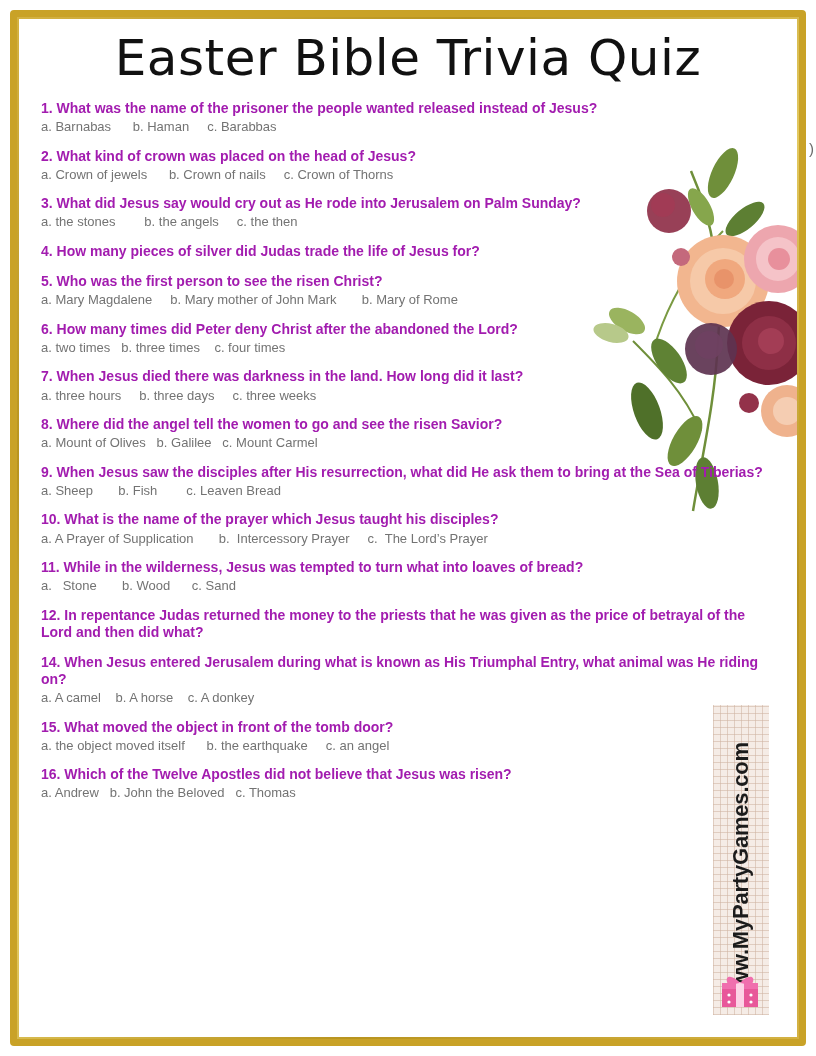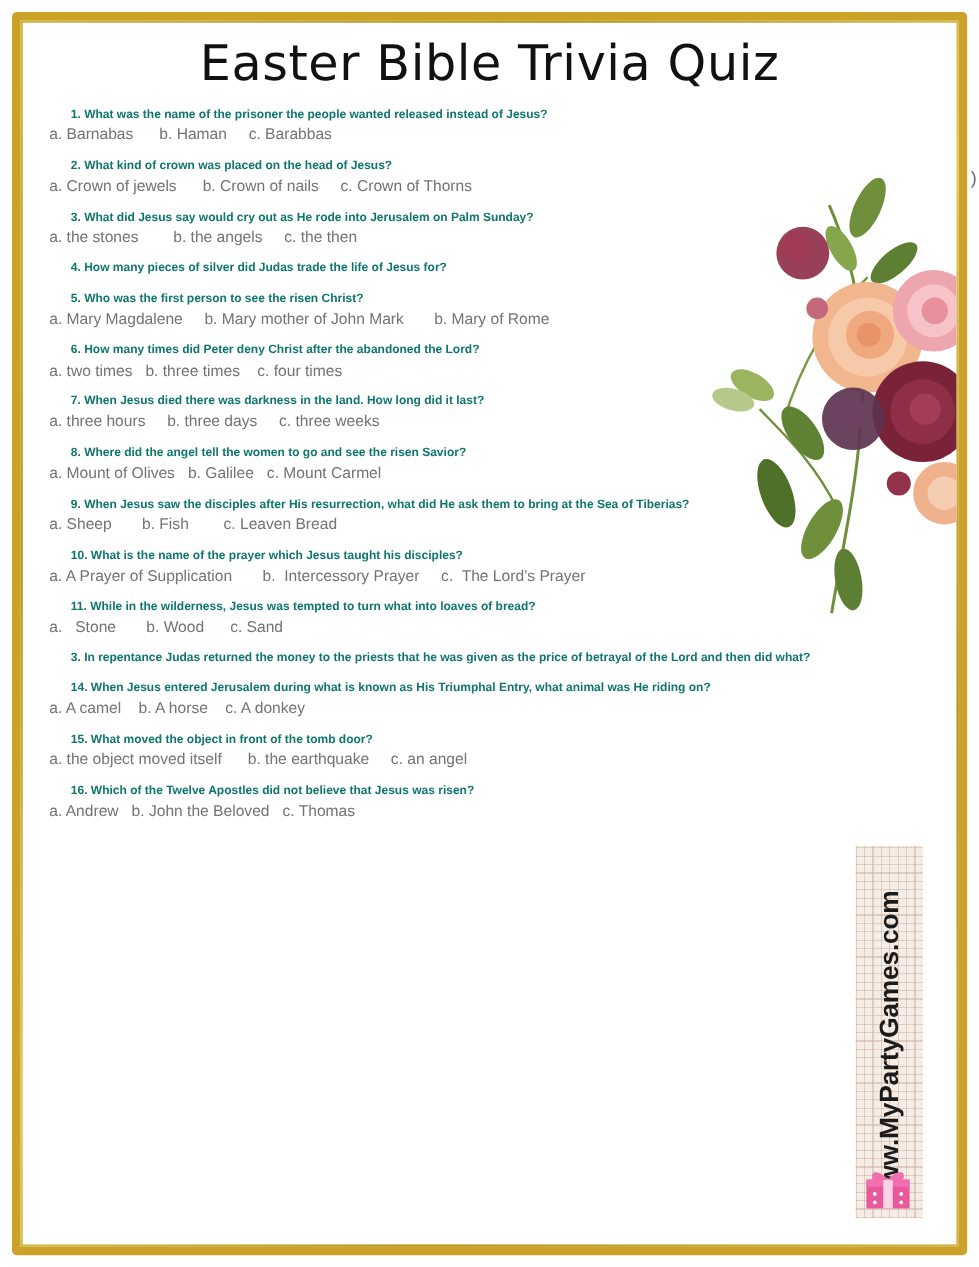--- a/index.html
+++ b/index.html
@@ -47,40 +47,40 @@
     top: 19px;
     right: 19px;
     bottom: 19px;
     overflow: hidden;
     box-sizing: border-box;
     padding: 8px 22px 0 22px;
   }
   .title {
     text-align: center;
     font-family: "DejaVu Sans", sans-serif;
-    font-size: 41px;
+    font-size: 50px;
     font-weight: normal;
     letter-spacing: 0.5px;
     color: #111111;
     margin: 4px 0 14px 0;
     line-height: 1.1;
   }
   .qlist {
     position: relative;
     z-index: 3;
   }
   .qblock {
     margin-bottom: 13px;
   }
   .qtext {
-    font-size: 10px;
+    font-size: 14px;
     font-weight: bold;
-    color: #0f766e;
+    color: #a21caf;
     line-height: 1.22;
-    margin: 0 0 2px 18px;
+    margin: 0 0 2px 0;
   }
   .atext {
     font-size: 13px;
     color: #737373;
     line-height: 1.2;
     margin: 0;
     white-space: pre;
   }
   
   .floral {
@@ -248,21 +248,21 @@
         <p class="atext">a. A Prayer of Supplication       b.  Intercessory Prayer     c.  The Lord’s Prayer</p>
       </div>
 
       <div class="qblock">
         <p class="qtext">11. While in the wilderness, Jesus was tempted to turn what into loaves of bread?</p>
         <p class="atext">a.   Stone       b. Wood      c. Sand</p>
       </div>
 
 
       <div class="qblock">
-        <p class="qtext">3. In repentance Judas returned the money to the priests that he was given as the price of betrayal of the Lord and then did what?</p>
+        <p class="qtext">12. In repentance Judas returned the money to the priests that he was given as the price of betrayal of the Lord and then did what?</p>
       </div>
 
       <div class="qblock">
         <p class="qtext">14. When Jesus entered Jerusalem during what is known as His Triumphal Entry, what animal was He riding on?</p>
         <p class="atext">a. A camel    b. A horse    c. A donkey</p>
       </div>
 
       <div class="qblock">
         <p class="qtext">15. What moved the object in front of the tomb door?</p>
         <p class="atext">a. the object moved itself      b. the earthquake     c. an angel</p>

